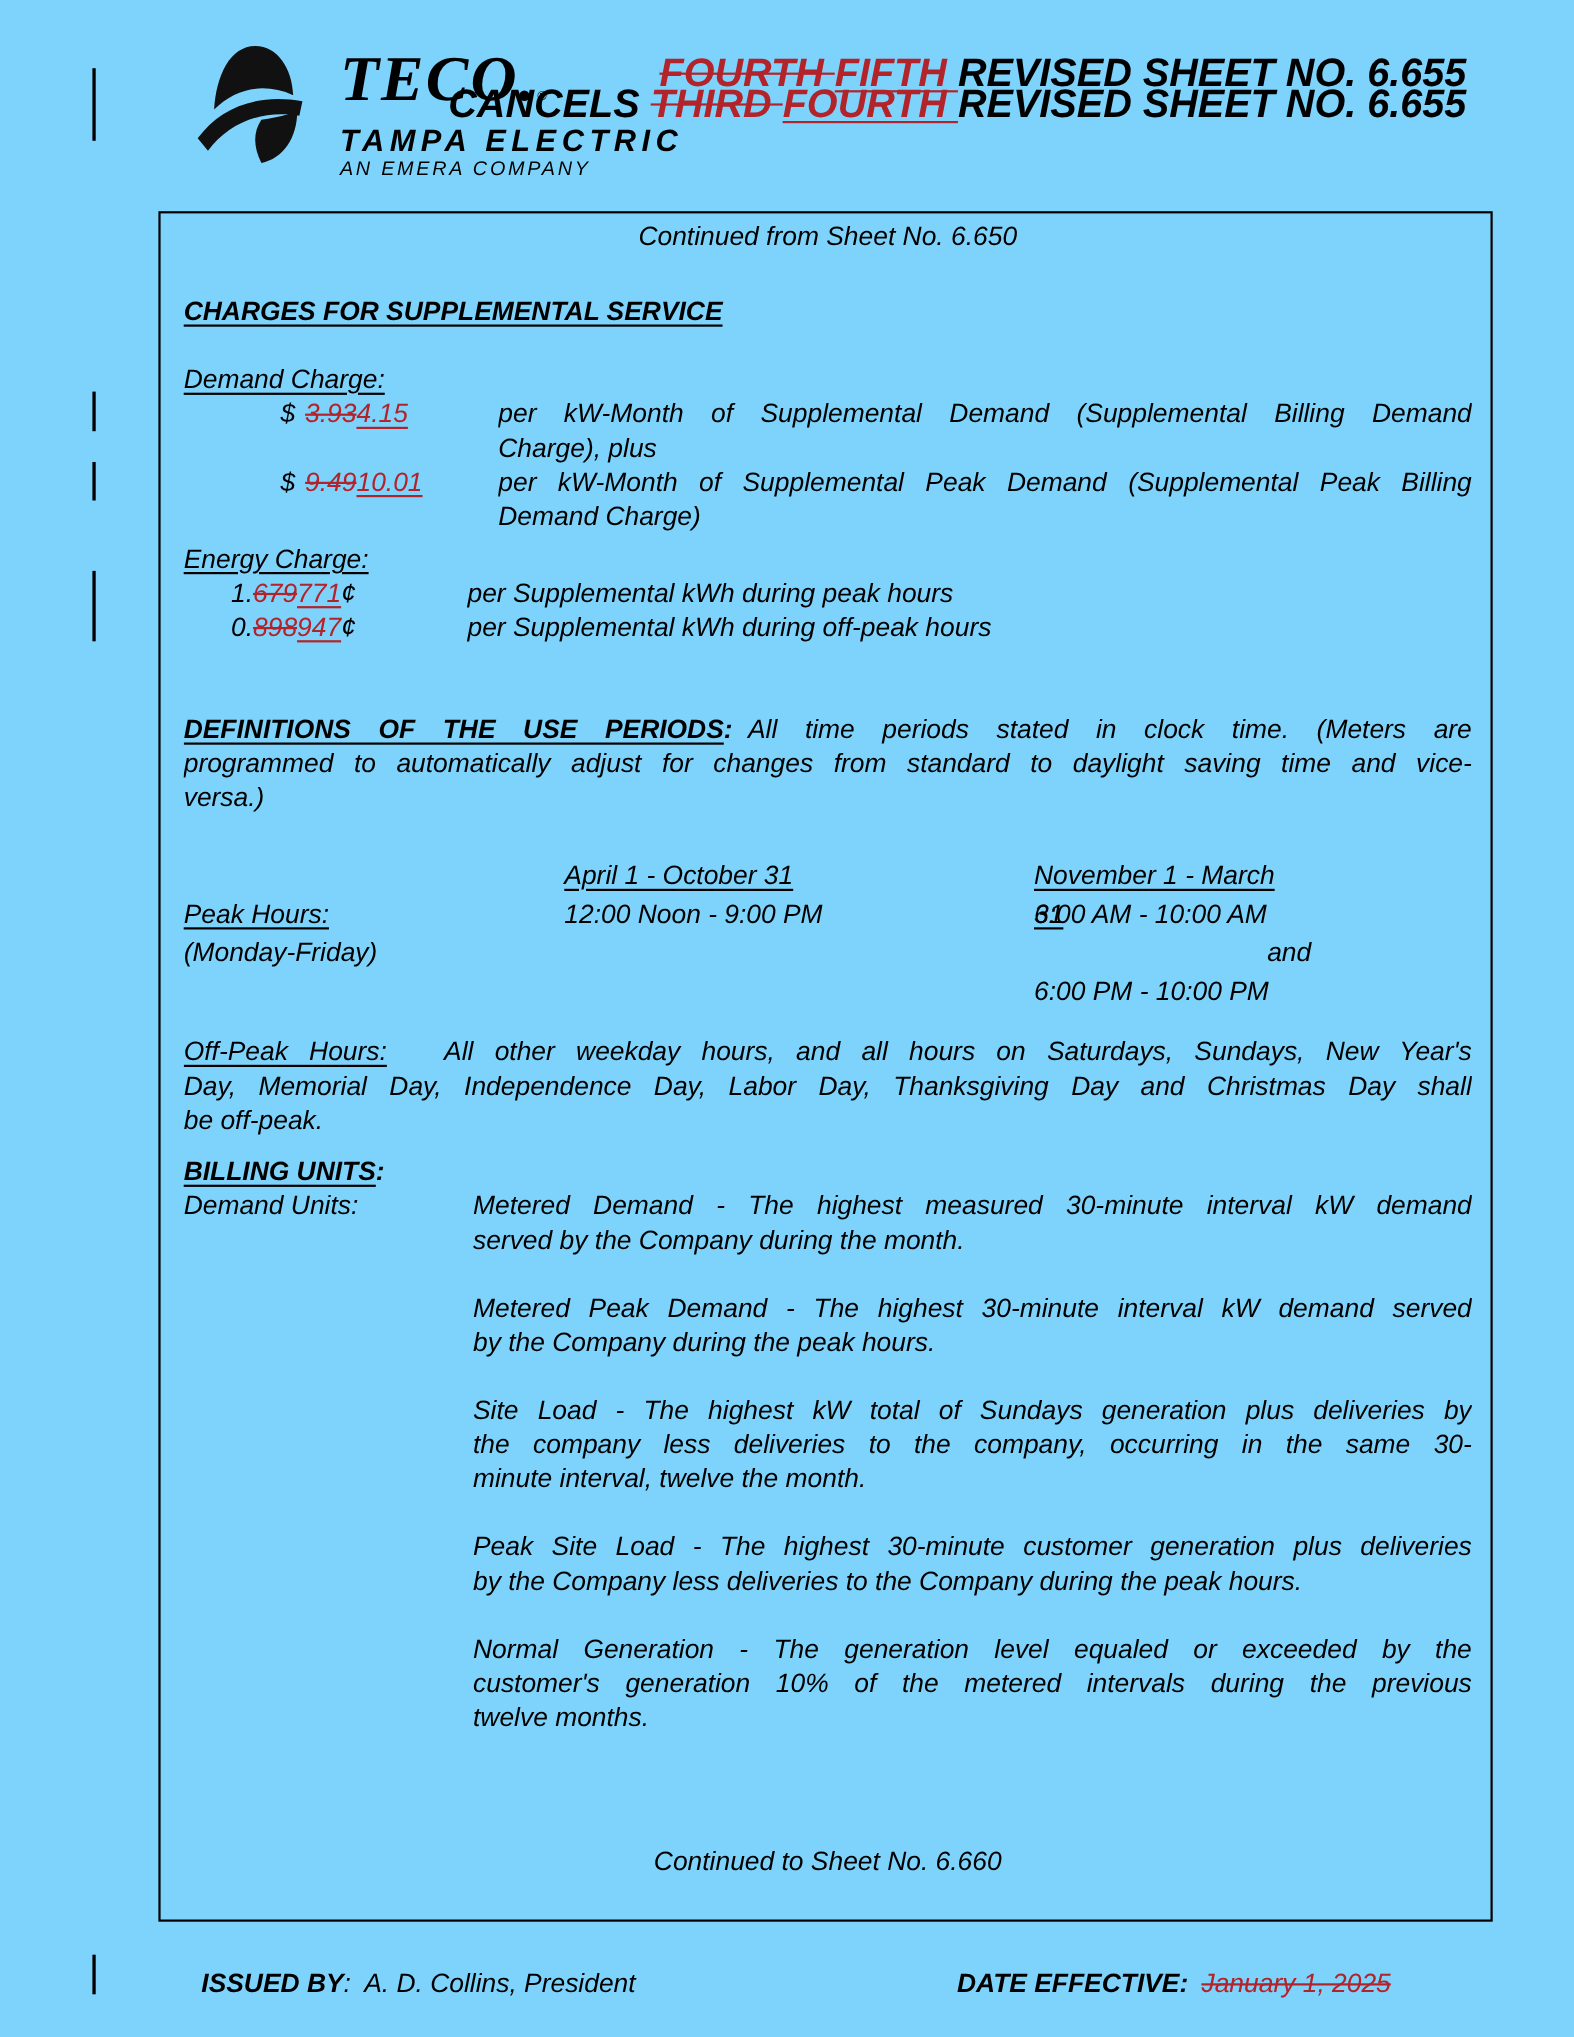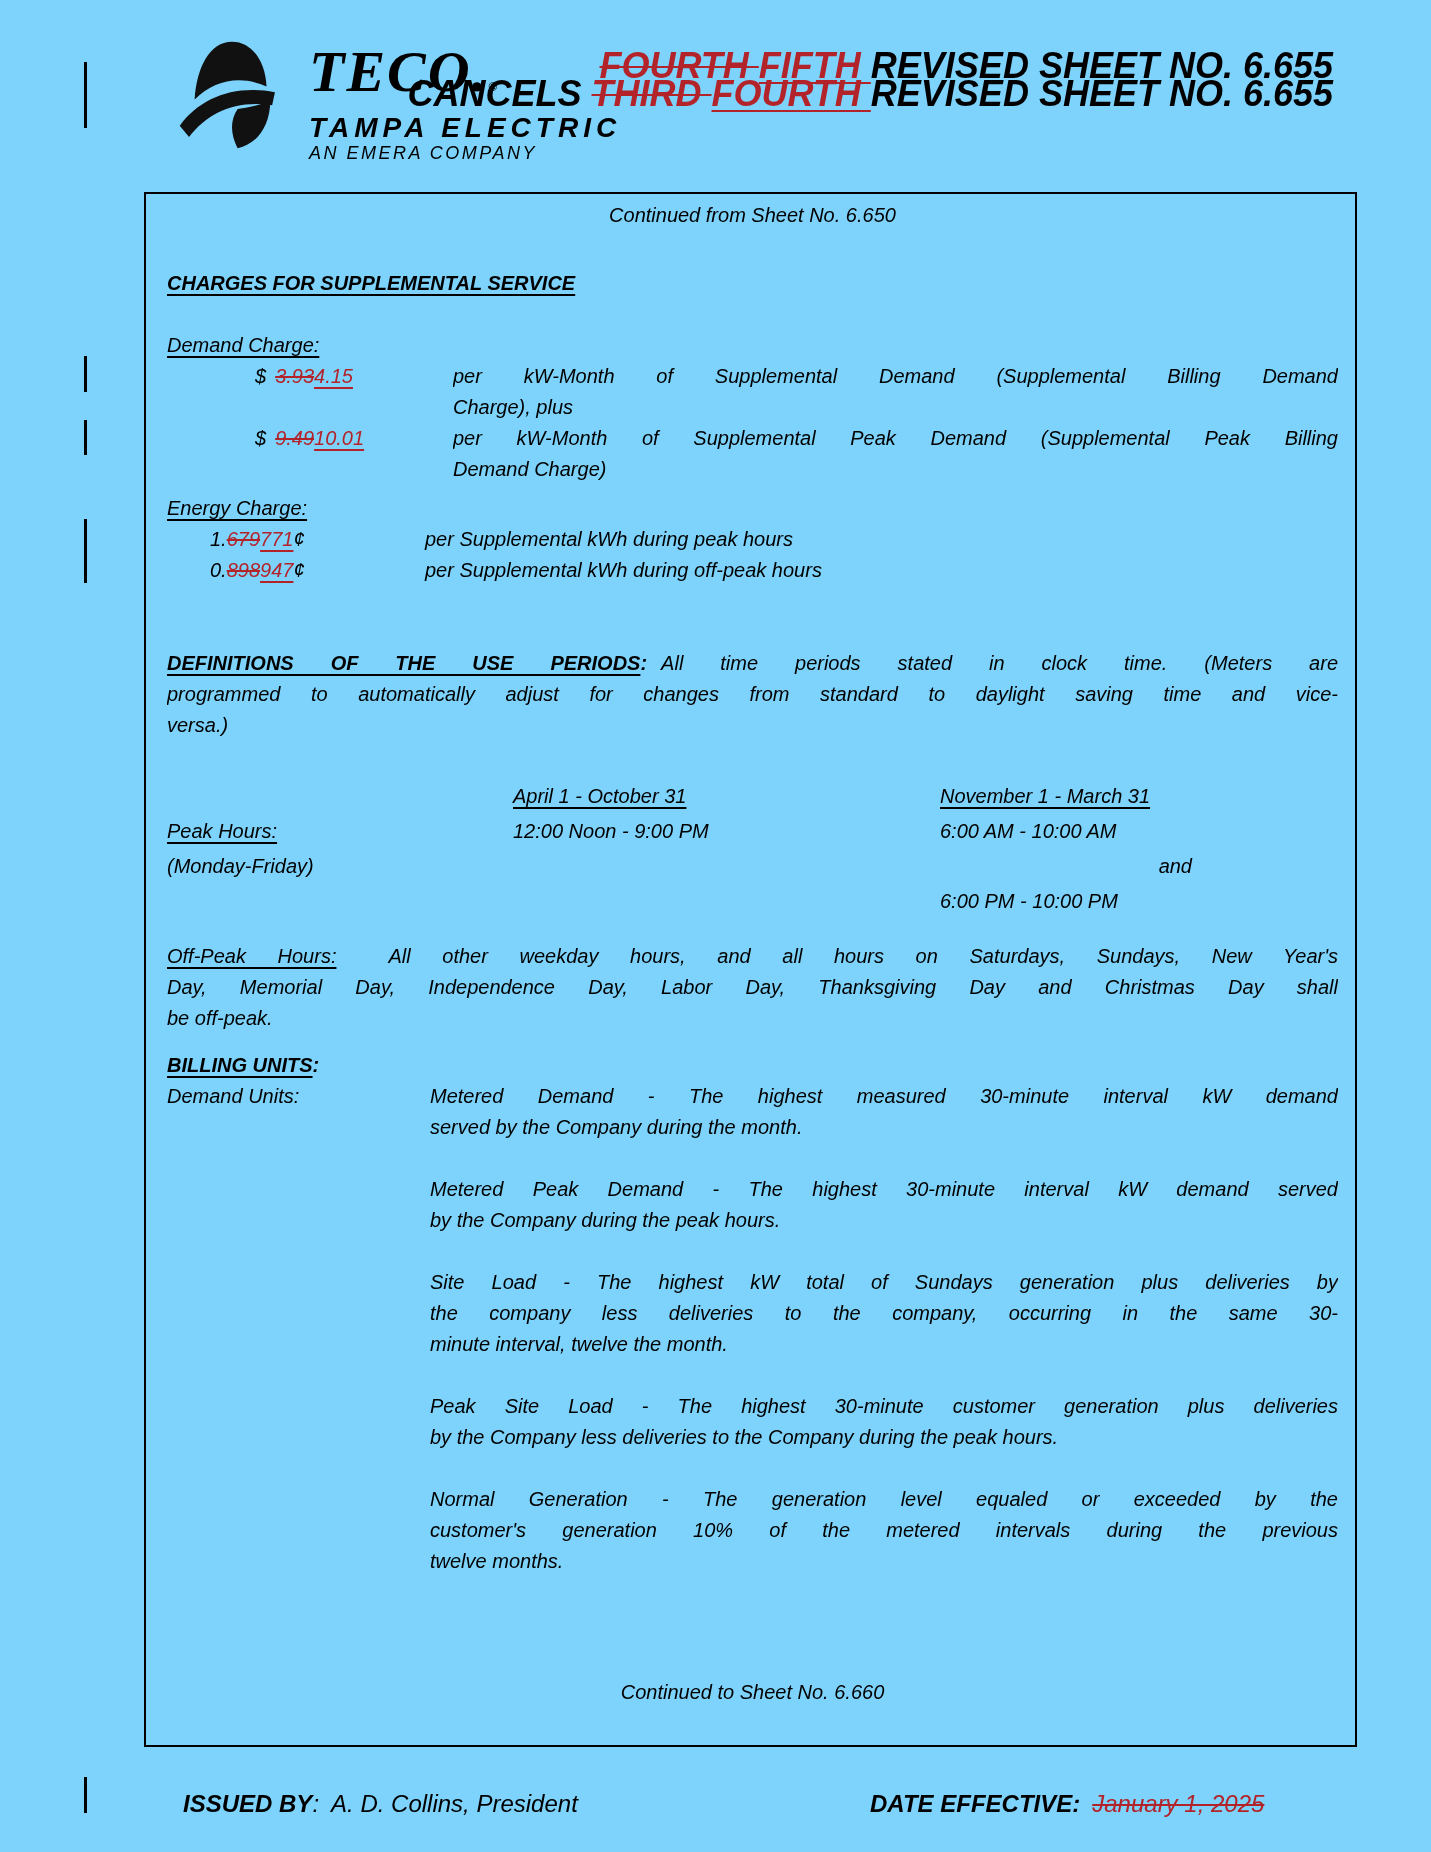--- a/index.html
+++ b/index.html
@@ -19,21 +19,21 @@
   .teco-reg { font-size: 12px; vertical-align: baseline; }
   .tampa { font-weight: bold; font-size: 28px; letter-spacing: 5px; line-height: 26px; }
   .emera { font-size: 18px; letter-spacing: 2.5px; line-height: 20px; margin-top: 2px; }
 
   .sheet-ids { position: absolute; top: 52px; right: 98px; text-align: right; font-weight: bold; font-size: 36px; line-height: 28px; white-space: nowrap; }
   .red { color: var(--red); }
   .strike { text-decoration: line-through; text-decoration-thickness: 2px; }
   .ins { text-decoration: underline; text-decoration-thickness: 2px; text-underline-offset: 4px; }
 
   
-  .box { position: absolute; left: 144px; top: 192px; width: 1213px; height: 1555px; border: 2px solid #000; padding: 4px 17px 0 21px; font-size: 20px; line-height: 31px; }
+  .box { position: absolute; left: 144px; top: 192px; width: 1213px; height: 1555px; border: 2px solid #000; padding: 4px 17px 0 21px; font-size: 24px; line-height: 31px; }
 
   .center { text-align: center; }
   .b { font-weight: bold; }
   .u { text-decoration: underline; text-decoration-thickness: 2px; text-underline-offset: 4px; }
   .bu { font-weight: bold; text-decoration: underline; text-decoration-thickness: 2px; text-underline-offset: 4px; }
 
   .continued-from { margin-top: 2px; }
   .charges-title { margin-top: 37px; }
   .demand-label { margin-top: 31px; }
   .energy-label { margin-top: 8px; }

